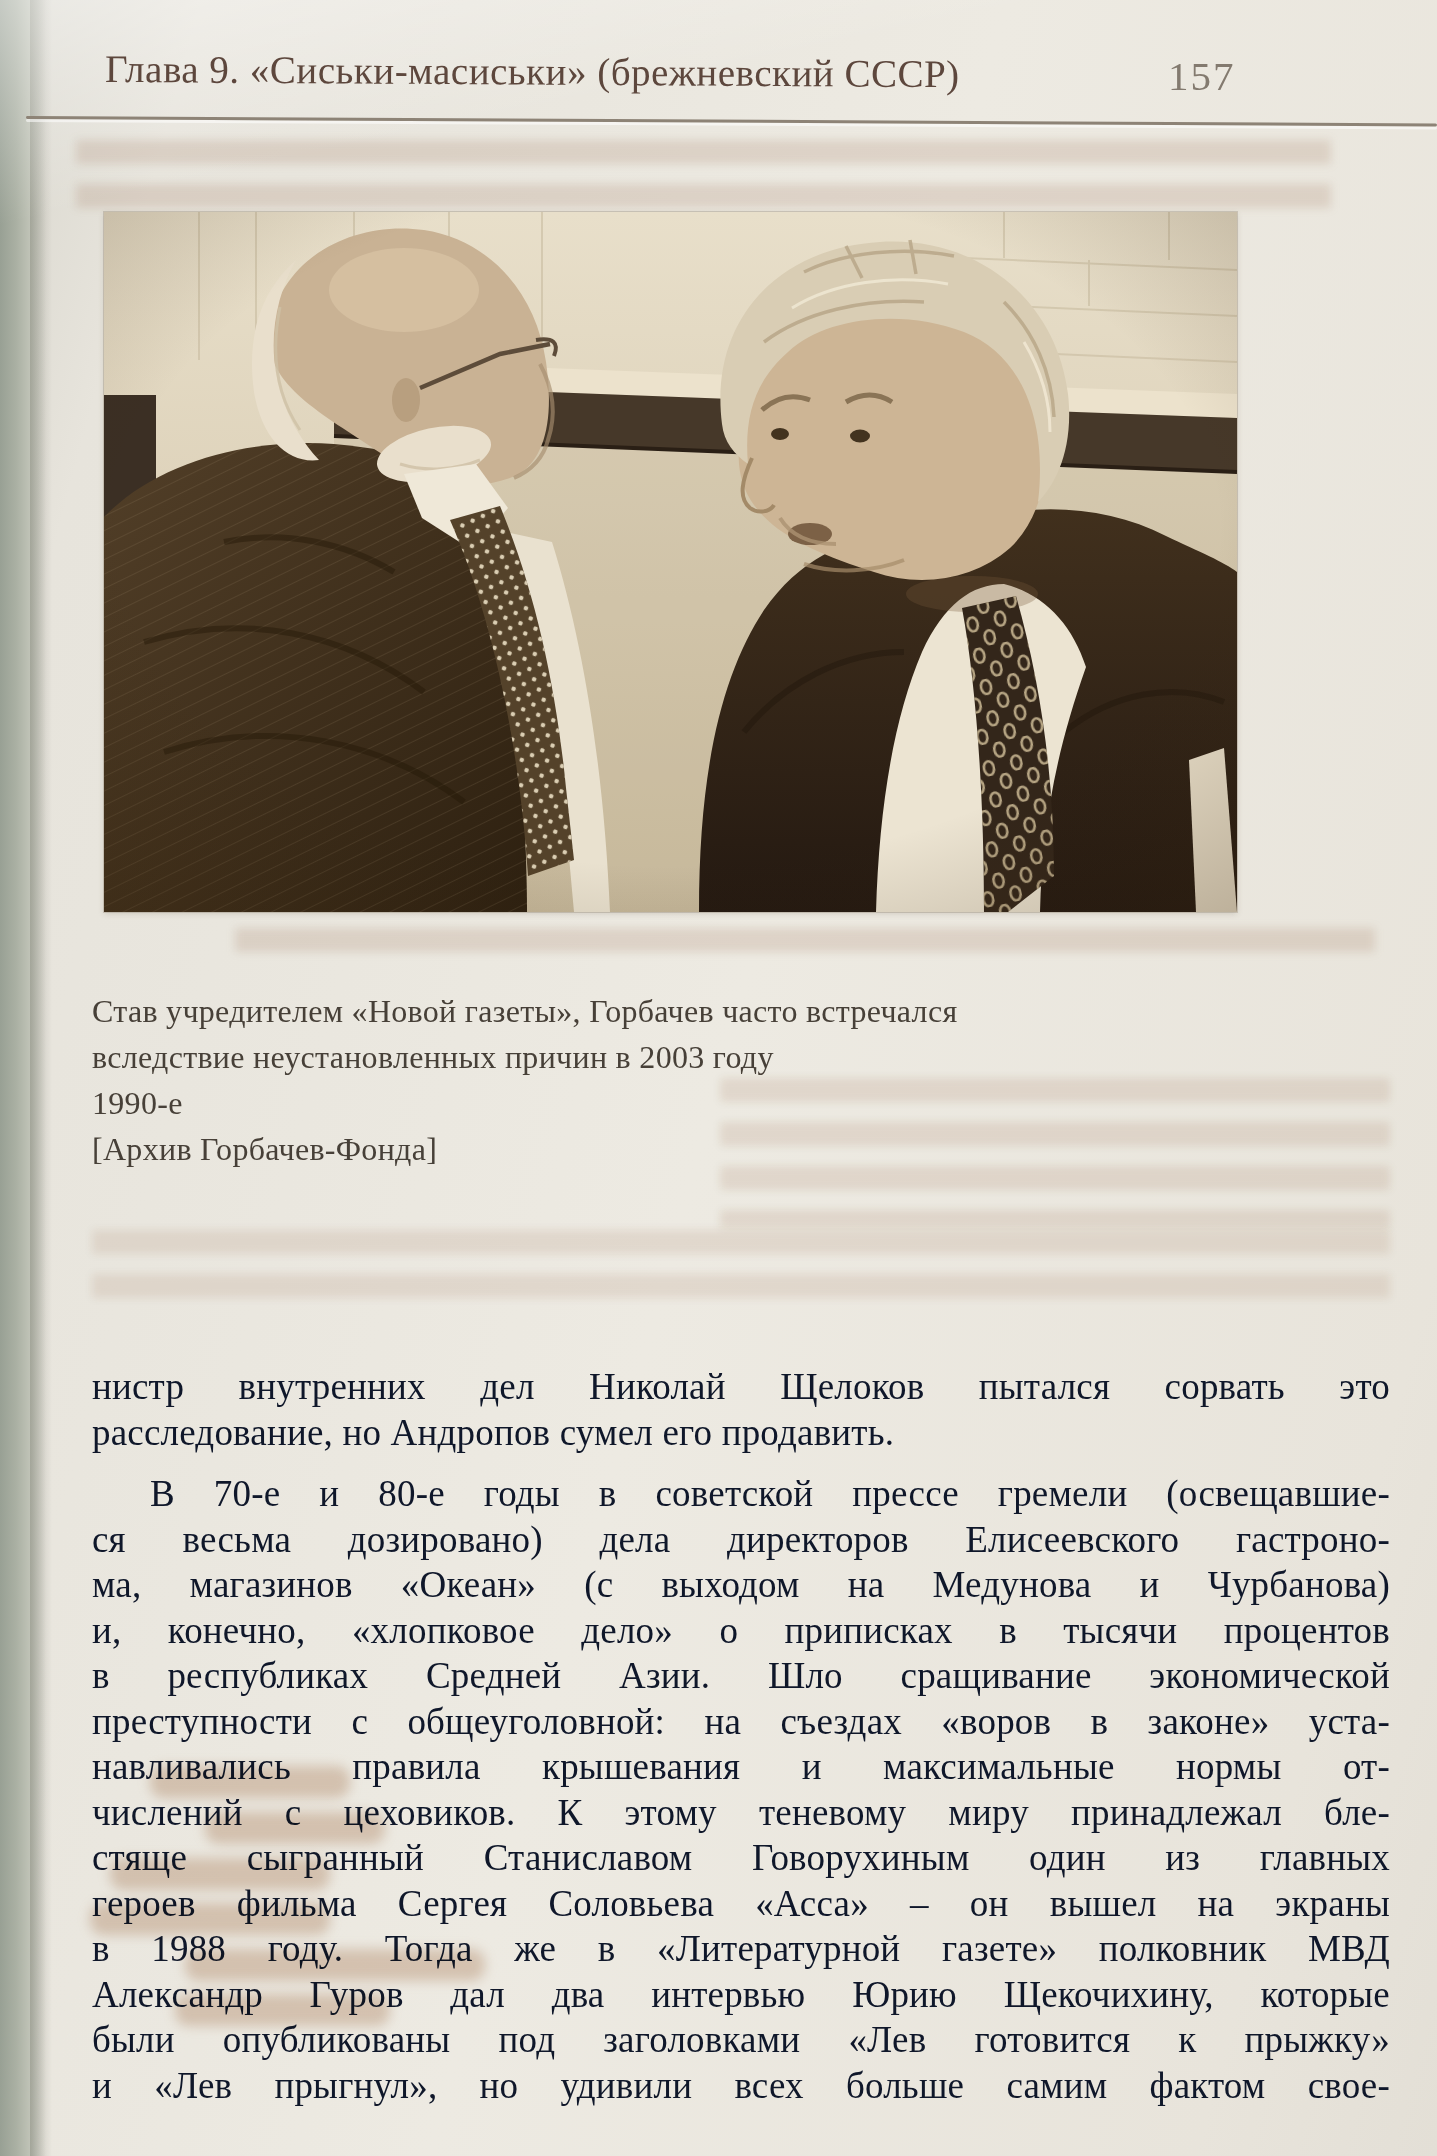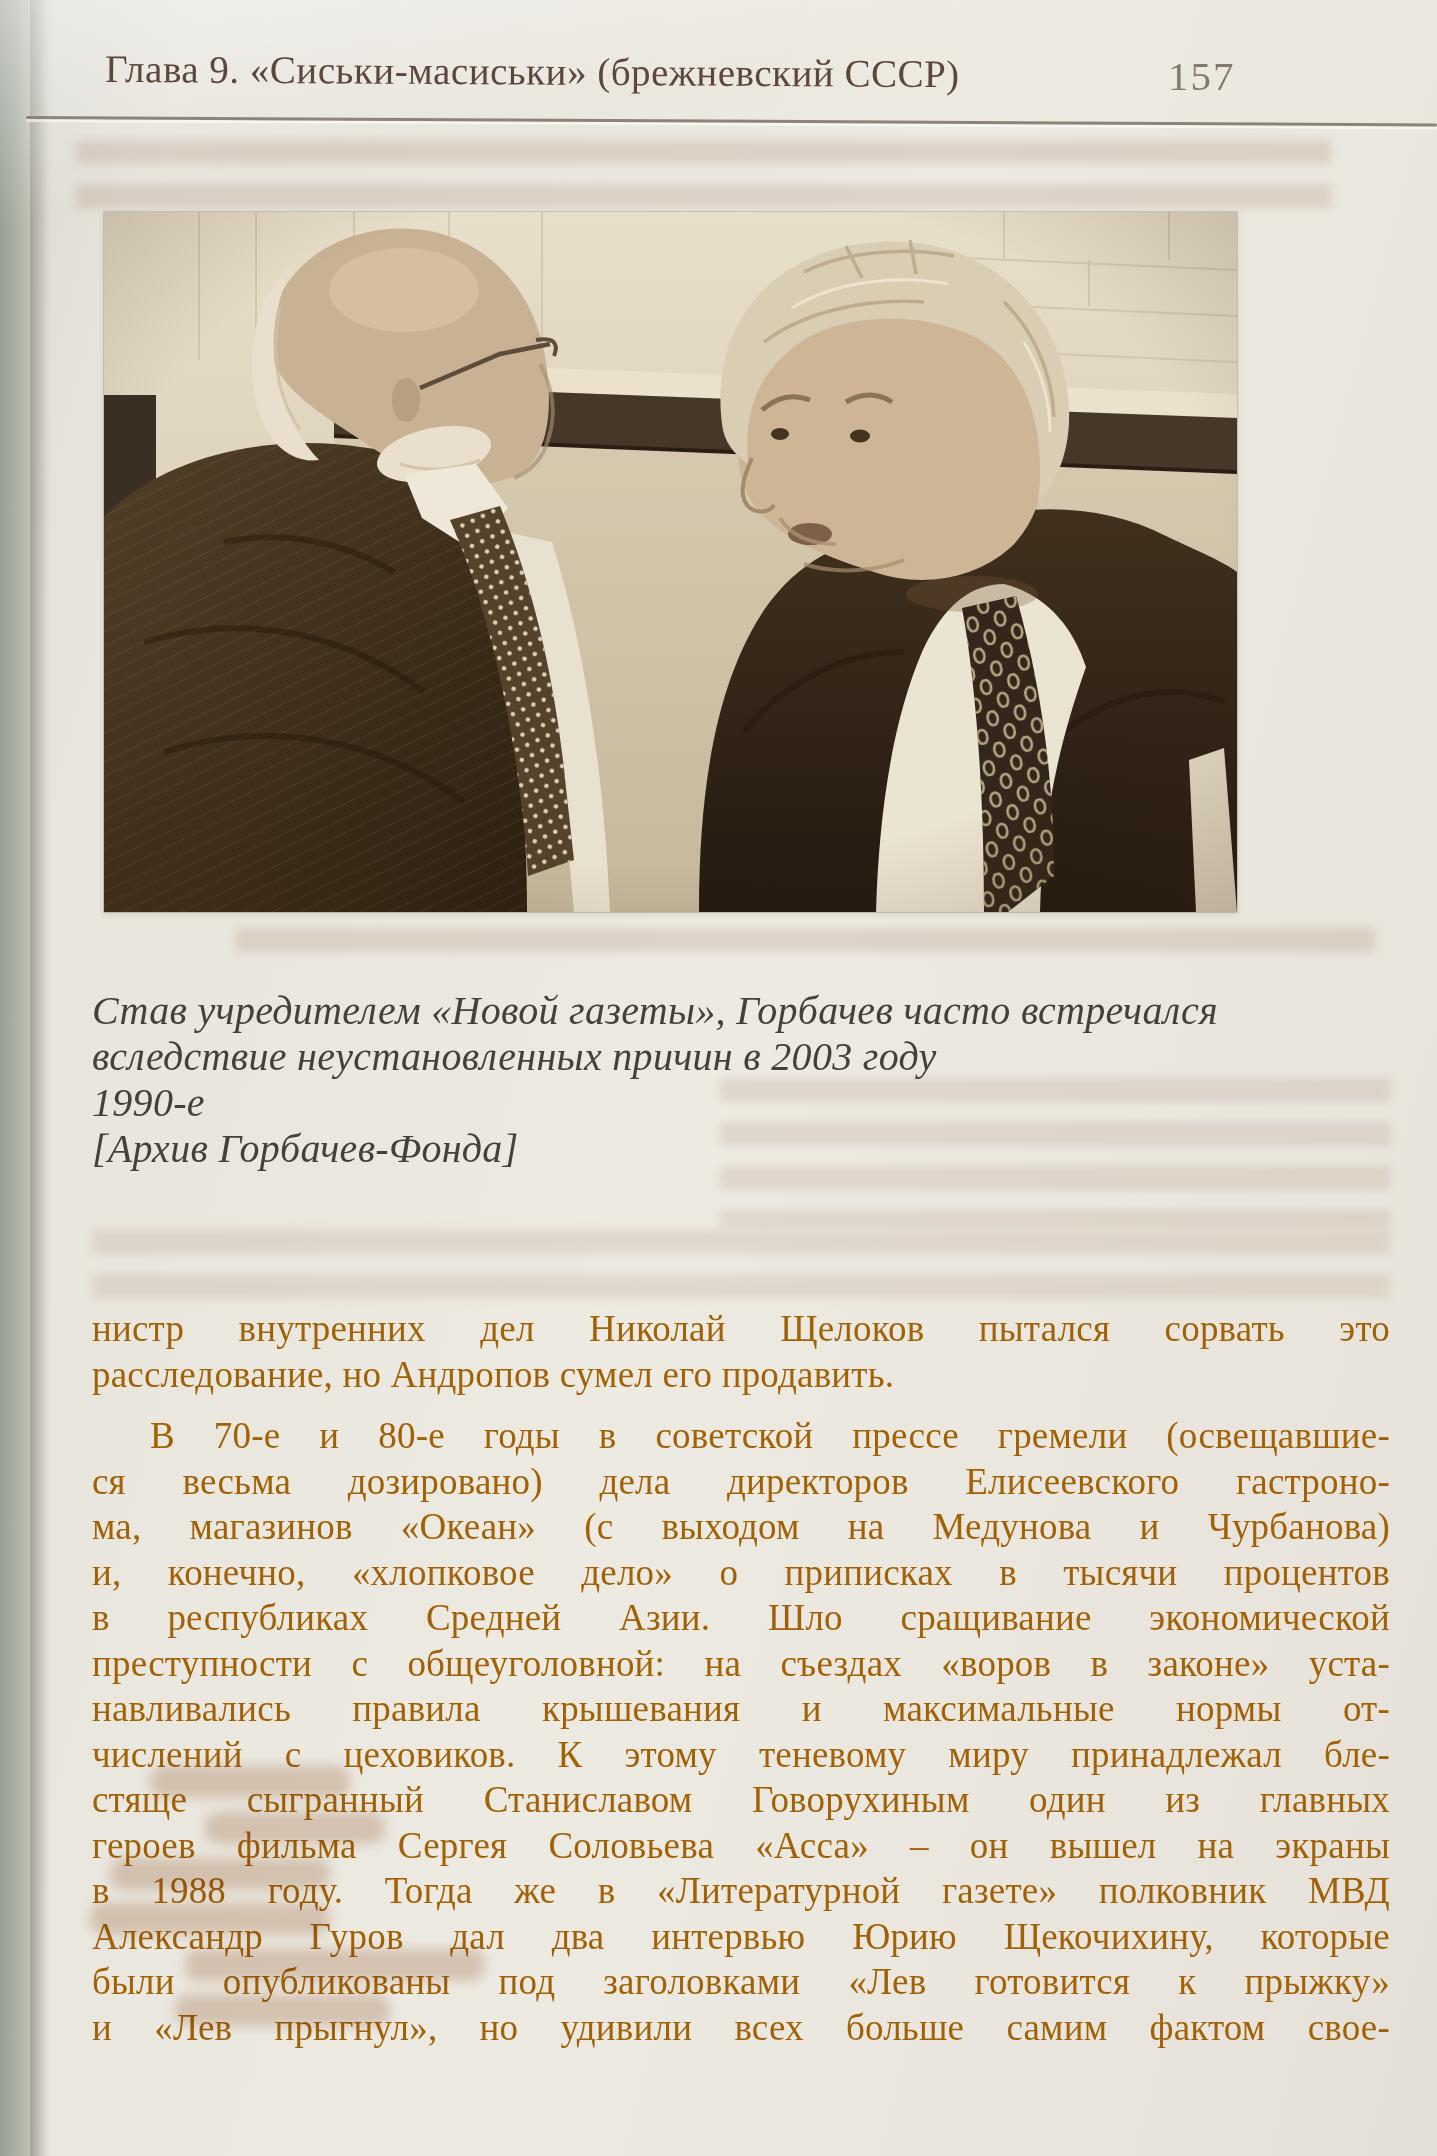--- a/index.html
+++ b/index.html
@@ -49,27 +49,27 @@
   
   .photo{
     position:absolute;left:104px;top:212px;width:1133px;height:700px;
     box-shadow:0 0 0 1px rgba(120,105,85,0.25), 0 2px 6px rgba(90,75,55,0.18);
     background:#d8cdb5;
   }
   .photo svg{display:block;}
   
   .caption{
     position:absolute;left:92px;top:988px;width:1200px;
-    font-style:italic;color:#474038;font-size:40px;line-height:46px;letter-spacing:0.3px;
+    color:#474038;font-size:32px;line-height:46px;letter-spacing:0.3px;
   }
   .caption-line{white-space:nowrap;}
   
   .body-text{
-    position:absolute;left:92px;top:1306px;width:1298px;
-    color:#a16207;font-size:37px;line-height:45.5px;letter-spacing:0.2px;
+    position:absolute;left:92px;top:1364px;width:1298px;
+    color:#0f172a;font-size:37px;line-height:45.5px;letter-spacing:0.2px;
   }
   .body-line{text-align:justify;text-align-last:justify;}
   .body-line.no-justify{text-align:center;text-align-last:left;}
   .body-line.indent{text-indent:58px;margin-top:16px;}
 </style>
 </head>
 <body>
 
 <div class="page-edge-strip"></div>
 <div class="page-edge-seam"></div>

